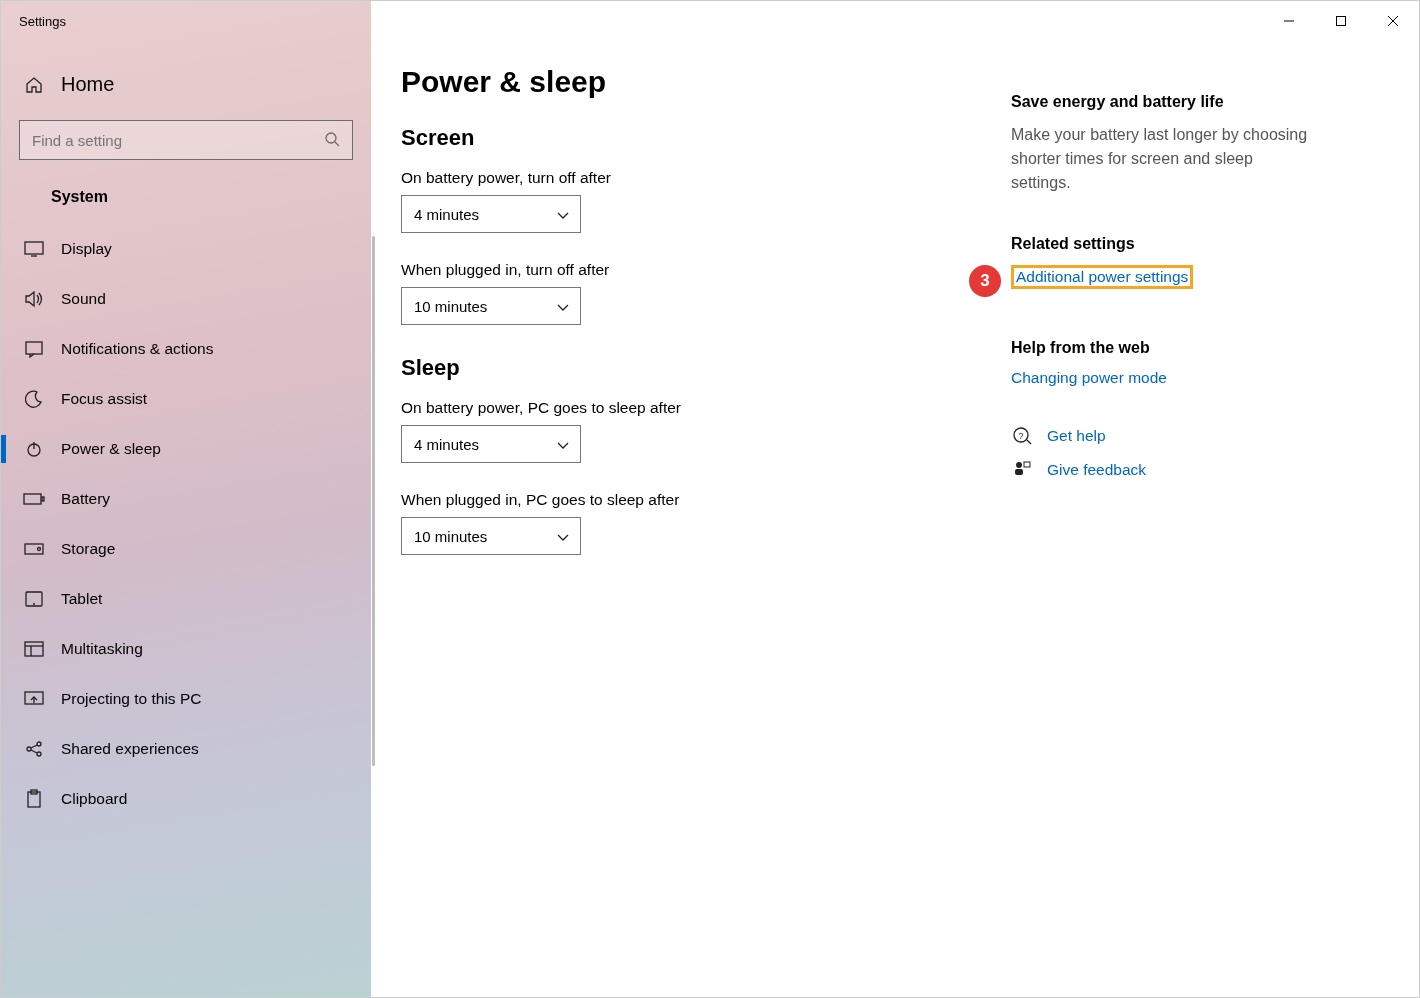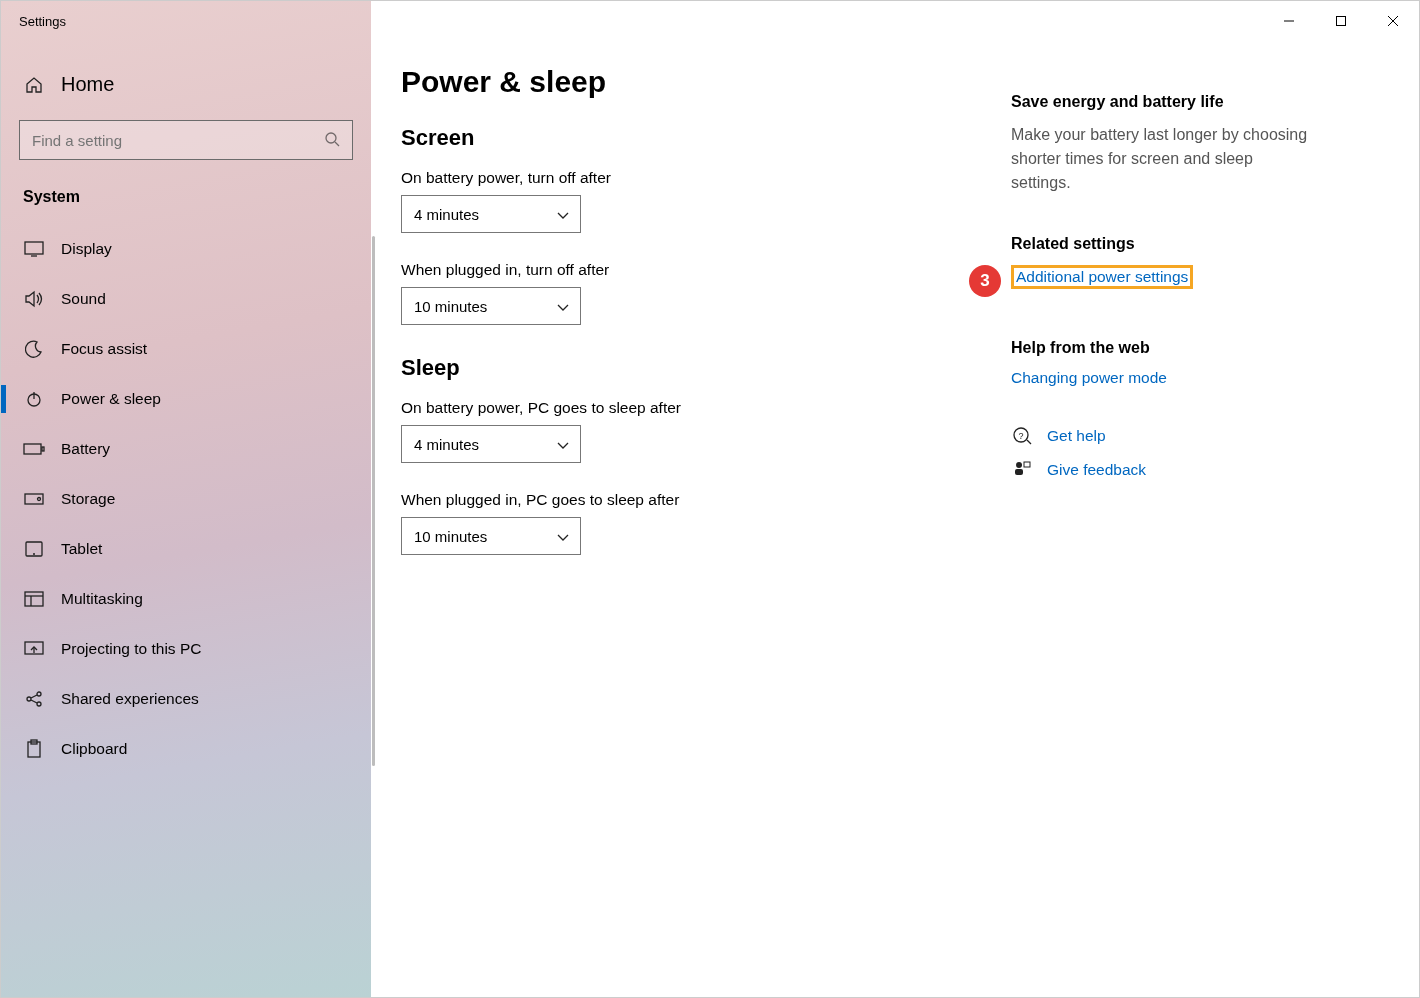--- a/index.html
+++ b/index.html
@@ -73,21 +73,21 @@
     padding: 0 12px;
     position: relative;
   }
   .searchbox input {
     border:none; background:transparent; outline:none;
     width:100%; font-size:15px; color:#333;
   }
   .searchbox .sicon { position:absolute; right:12px; opacity:.6; }
   .section-label {
     padding: 8px 22px 18px 22px;
-    font-weight:600; font-size:16px;
+    font-weight:600; font-size:16px;margin-left:28px;
   }
   .nav {
     position: relative;
   }
   .nav-item {
     display:flex; align-items:center; gap:16px;
     padding: 14px 22px;
     font-size:15.5px;
     cursor: default;
   }
@@ -215,20 +215,29 @@
             <svg class="stroke" width="20" height="18" viewBox="0 0 20 18">
               <path d="M2 6 H5 L10 2 V16 L5 12 H2 Z"></path>
               <path d="M13 5 Q16 9 13 13"></path>
               <path d="M15 3 Q20 9 15 15"></path>
             </svg>
           </span>
         <span>Sound</span>
       </div>
       <div class="nav-item">
         <span class="nav-icon">
+            <svg class="stroke" width="20" height="18" viewBox="0 0 20 18">
+              <rect x="2" y="2" width="16" height="12"></rect>
+              <path d="M6 14 L6 17 L10 14"></path>
+            </svg>
+          </span>
+        <span>Notifications &amp; actions</span>
+      </div>
+      <div class="nav-item">
+        <span class="nav-icon">
             <svg class="stroke" width="18" height="18" viewBox="0 0 18 18">
               <path d="M12 2 A8 8 0 1 0 16 12 A6 6 0 0 1 12 2 Z"></path>
             </svg>
           </span>
         <span>Focus assist</span>
       </div>
       <div class="nav-item active">
         <span class="nav-icon">
             <svg class="stroke" width="18" height="18" viewBox="0 0 18 18">
               <circle cx="9" cy="10" r="6"></circle>

